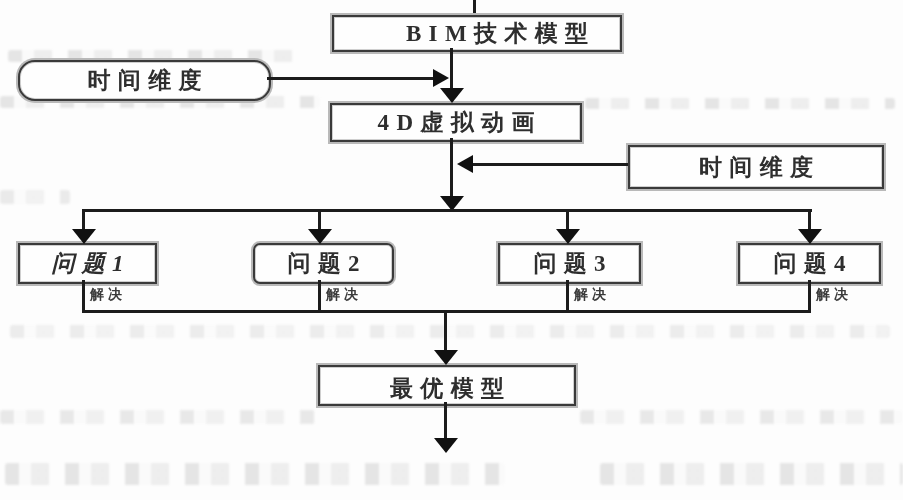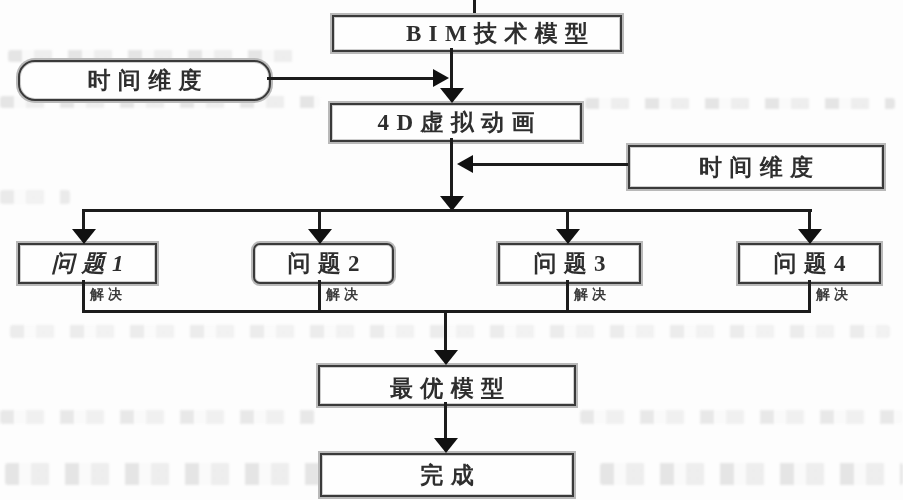--- a/index.html
+++ b/index.html
@@ -76,23 +76,20 @@
     <span>问题3</span>
   </div>
   <div class="box" style="left:738px;top:243px;width:139px;height:37px;align-items:center;">
     <span>问题4</span>
   </div>
 
   <div class="box" style="left:318px;top:365px;width:254px;height:37px;align-items:flex-end;">
     <span>最优模型</span>
   </div>
 
-  <div class="box" style="left:320px;top:453px;width:250px;height:40px;">
-    <span>完成</span>
-  </div>
 
   <div class="line" style="left:450px;top:48px;width:3px;height:42px;"></div>
   <div class="arr down" style="left:440px;top:88px;"></div>
 
   <div class="line" style="left:267px;top:77px;width:166px;height:3px;"></div>
   <div class="arr right" style="left:433px;top:69px;"></div>
 
   <div class="line" style="left:450px;top:138px;width:3px;height:60px;"></div>
   <div class="arr down" style="left:440px;top:196px;"></div>
 

